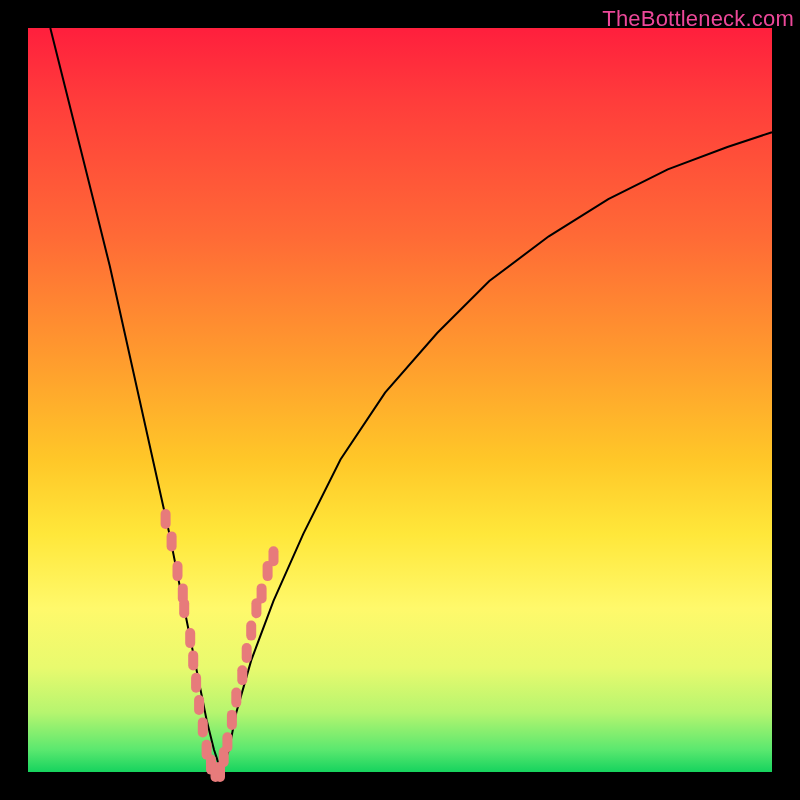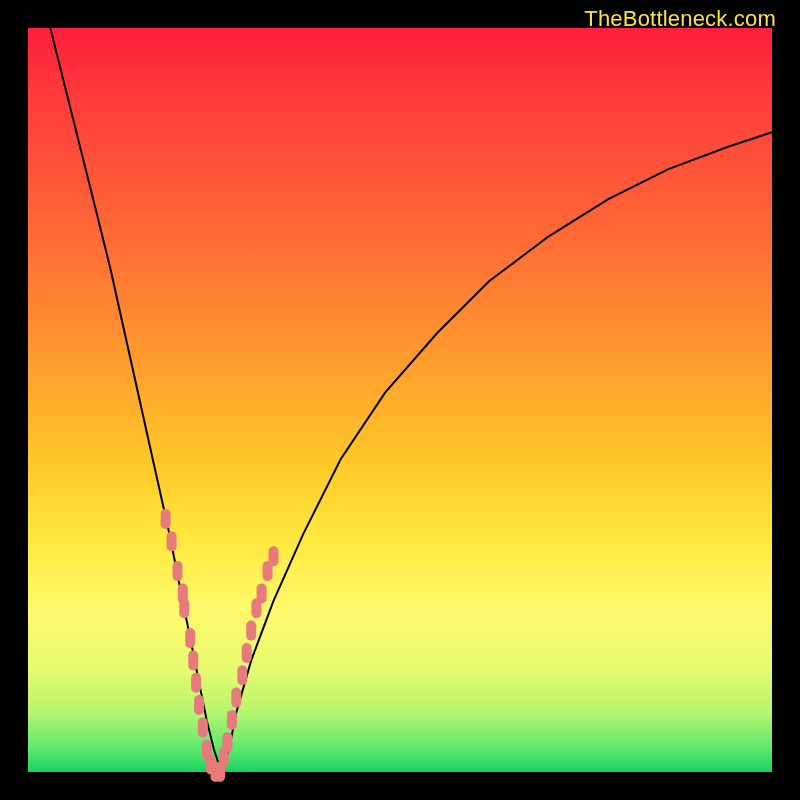--- a/index.html
+++ b/index.html
@@ -35,22 +35,22 @@
       #fff96b 78%,
       #e8fa6e 86%,
       #b6f56f 92%,
       #5be86f 97%,
       #16d35e 100%
     );
   }
   .watermark {
     position: absolute;
     top: 6px;
-    right: 24px;
-    color: #fde047;
+    right: 6px;
+    color: #ec4899;
     font-size: 22px;
     letter-spacing: 0.2px;
     user-select: none;
   }
   svg.curve {
     position: absolute;
     left: 0;
     top: 0;
     width: 744px;
     height: 744px;

